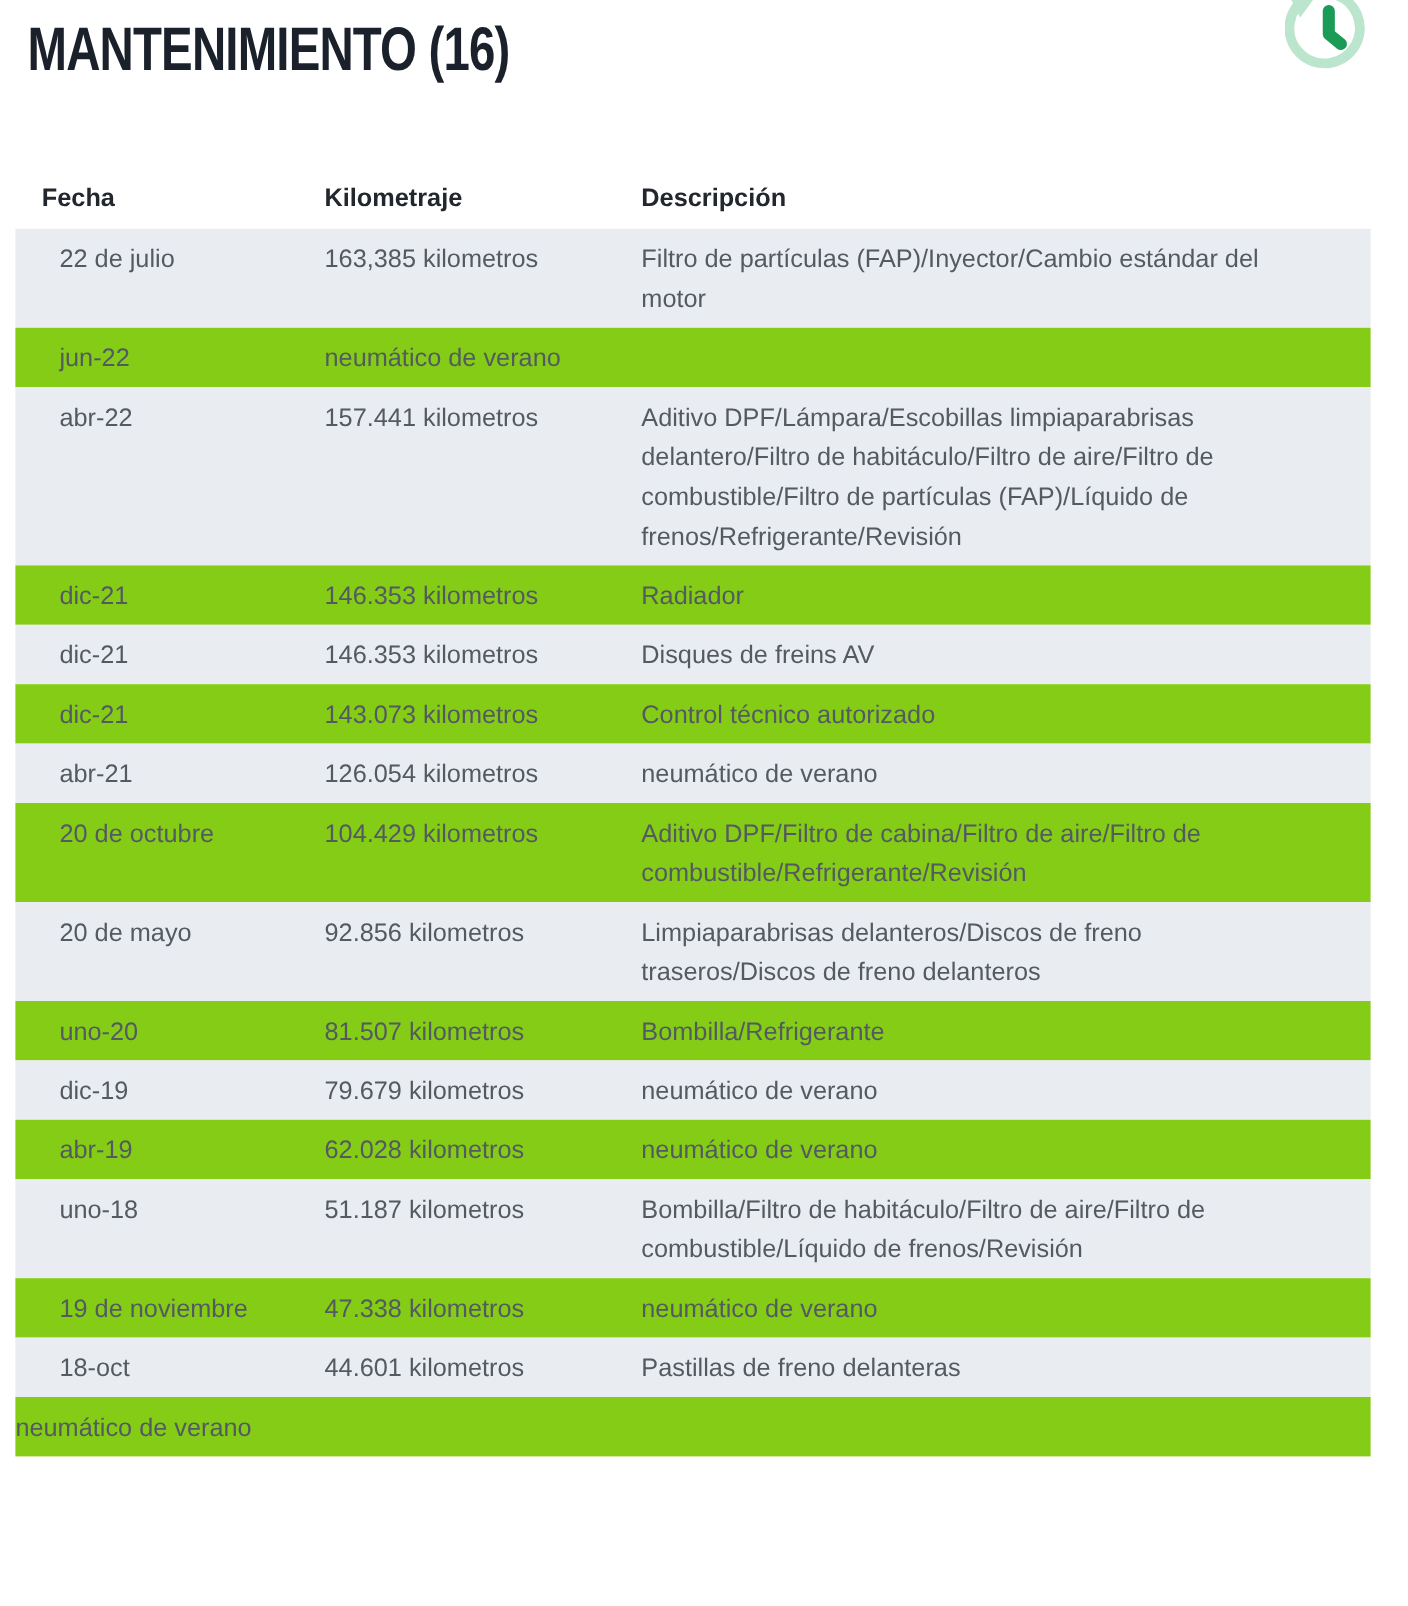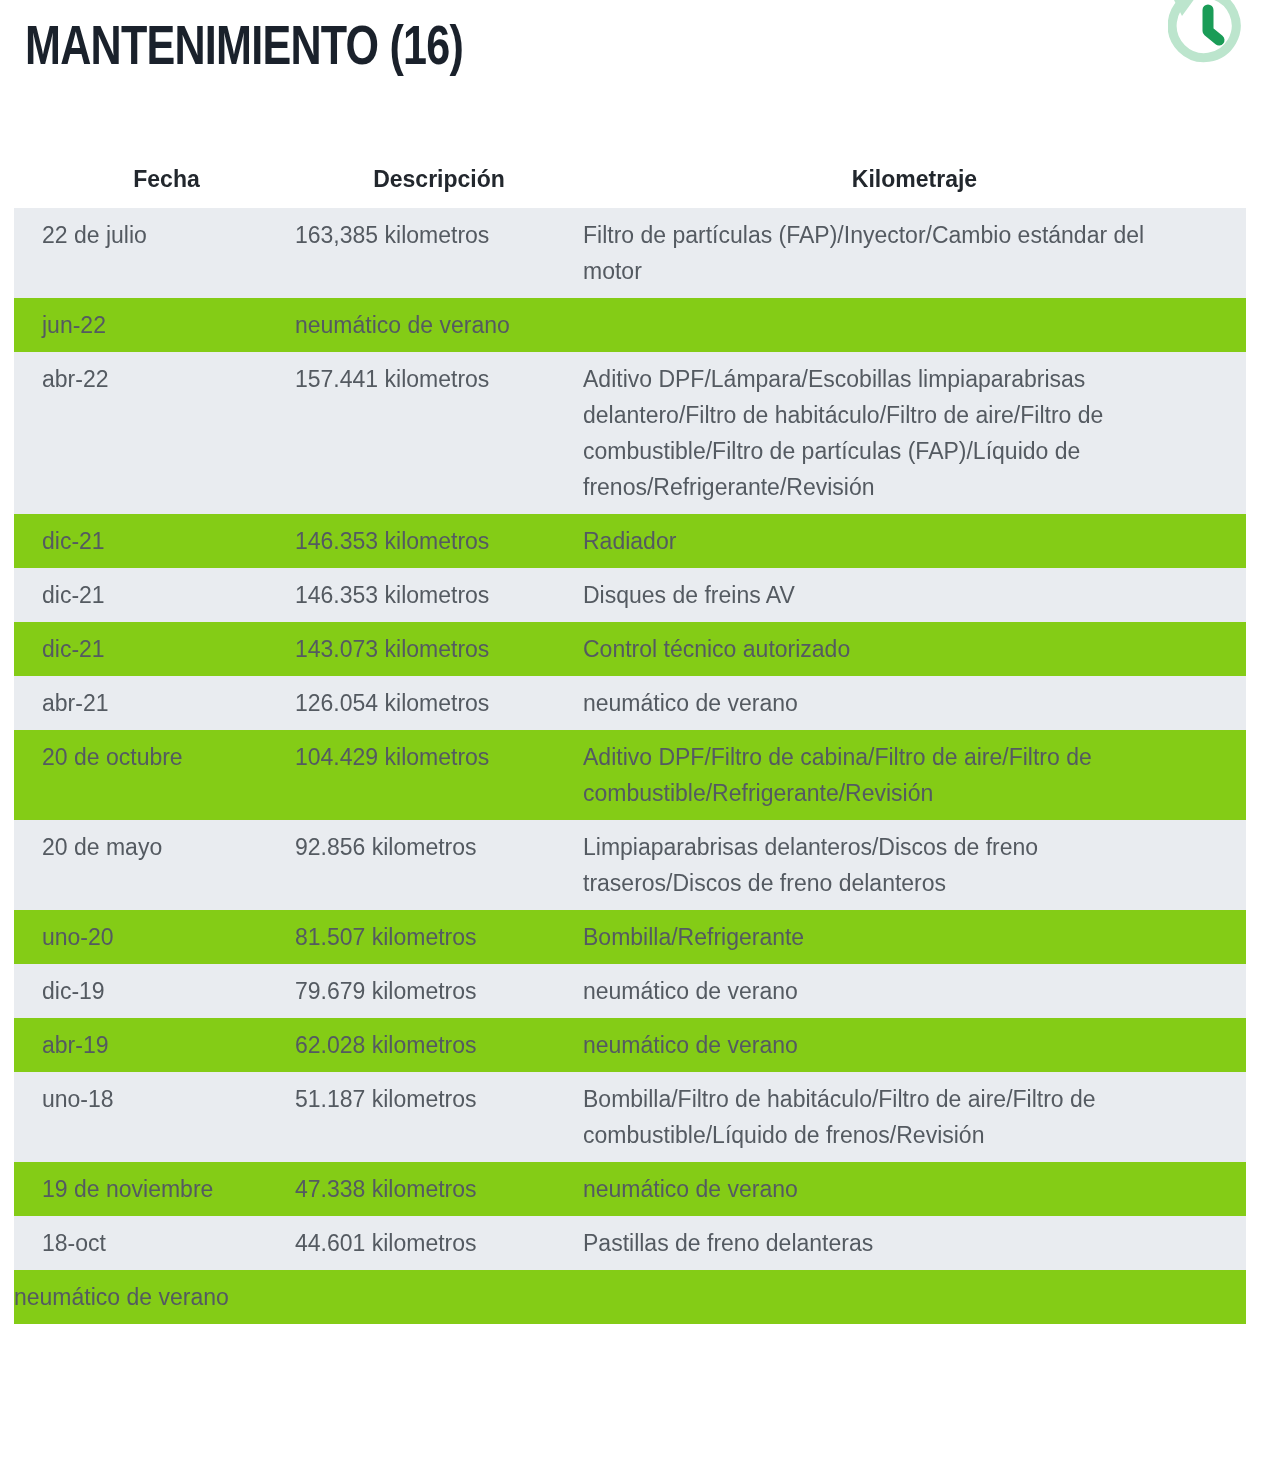--- a/index.html
+++ b/index.html
@@ -33,31 +33,31 @@
     overflow: hidden;
   }
   .history-icon-wrap svg { display: block; }
 
   
   .table { margin: 48px 18px 0 14px; width: 1232px; }
   .thead, .row {
     display: grid;
     grid-template-columns: 281px 288px 1fr;
   }
-  .thead { padding: 6px 0 14px 0; text-align: center; }
+  .thead { padding: 6px 0 14px 0; }
   .th {
     font-size: 23px;
     font-weight: 700;
     color: #22272d;
     line-height: 30px;
   }
   .th.fecha { padding-left: 24px; }
   .row { font-size: 23px; color: #545a61; }
   .row .cell { line-height: 36px; padding-top: 9px; padding-bottom: 9px; }
-  .row .cell.fecha { padding-left: 28px; }
+  .row .cell.fecha { padding-left: 40px; }
   .row .cell.desc { max-width: 610px; padding-right: 10px; }
   .row.stripe { background: #e9ecf0; }
   .row.plain  { background: #84cc16; }
 </style>
 </head>
 <body>
 
 <div class="page">
 
   <div class="page-header">
@@ -69,22 +69,22 @@
         <polygon points="2,2 30,4 14,26" fill="#bce5cd"></polygon>
 
         <path d="M 40 20 L 40 41 L 51 50" fill="none" stroke="#1a9c57" stroke-width="11" stroke-linecap="round" stroke-linejoin="round"></path>
       </svg>
     </div>
   </div>
 
   <div class="table">
     <div class="thead">
       <div class="th fecha">Fecha</div>
+      <div class="th km">Kilometraje</div>
       <div class="th desc">Descripción</div>
-      <div class="th km">Kilometraje</div>
     </div>
     <div class="tbody">
   <div class="row stripe">
     <div class="cell fecha">22 de julio</div>
     <div class="cell km">163,385 kilometros</div>
     <div class="cell desc">Filtro de partículas (FAP)/Inyector/Cambio estándar del motor</div>
   </div>
 
   <div class="row plain">
     <div class="cell fecha">jun-22</div>

